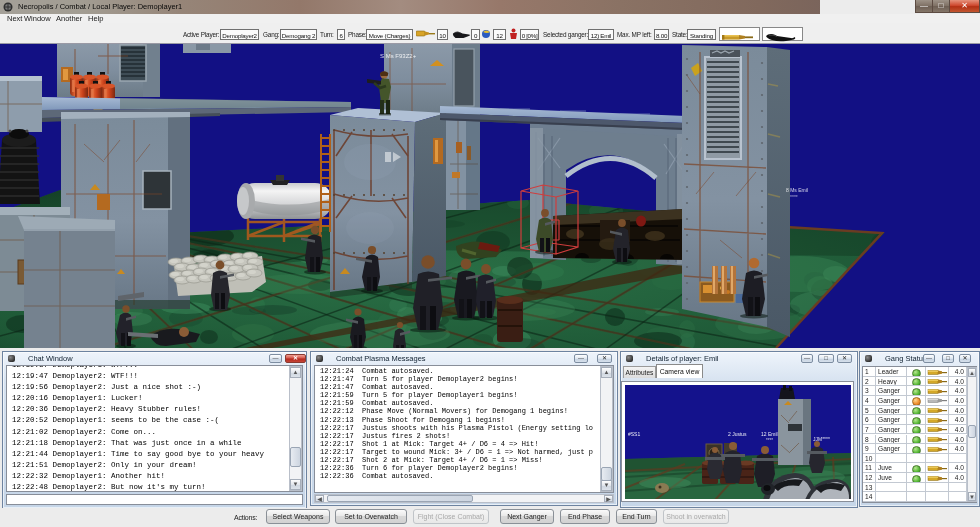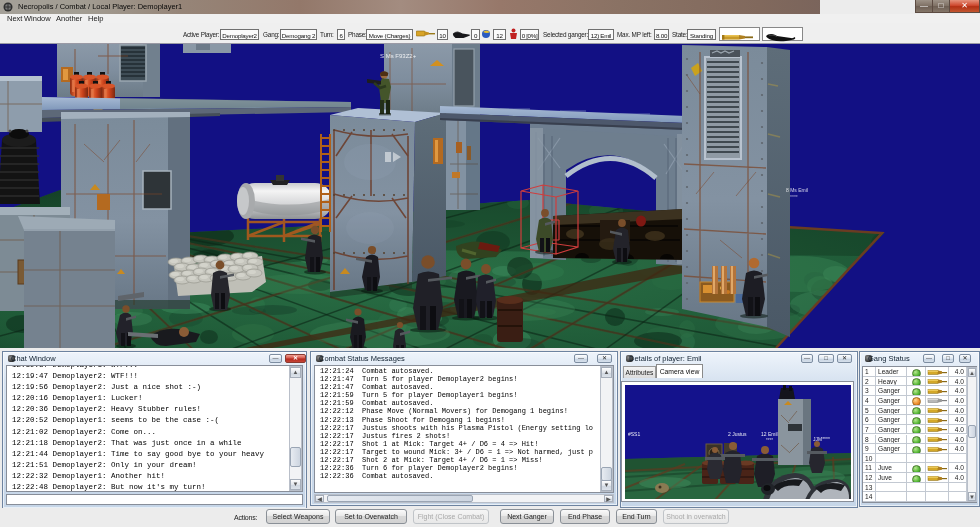--- a/index.html
+++ b/index.html
@@ -22,21 +22,21 @@
   
   #toolbar{left:0;top:23px;width:980px;height:21px;background:#efefef;border-bottom:1px solid #9a9aa5;box-sizing:border-box;}
   .tlab{position:absolute;top:8px;font-size:6.4px;color:#1a1a1a;white-space:nowrap;letter-spacing:-0.2px;}
   .tbox{position:absolute;top:6px;height:11px;border:1px solid #707070;background:#fbfbfb;
     font-size:6.2px;color:#111;text-align:center;line-height:11px;white-space:nowrap;overflow:hidden;letter-spacing:-0.2px;box-sizing:border-box;}
   .tib{position:absolute;top:4px;height:12px;border:1px solid #888;background:#fff;}
   
   .win{position:absolute;border:1px solid #6d83a0;background:linear-gradient(#eef4fb,#d6e2f0 20%,#c6d6e8);box-shadow:inset 0 0 0 1px rgba(255,255,255,.6);}
   .wtitle{position:absolute;left:4px;top:2px;font-size:7.5px;color:#102030;white-space:nowrap;}
   .wicon{position:absolute;left:5px;top:3px;width:7px;height:7px;background:radial-gradient(circle at 35% 35%,#8a8a8a,#333 70%);border-radius:2px;}
-  .wtitle{left:8px;}
+  .wtitle{left:25px;}
   .mbtn{position:absolute;top:2px;height:9px;border:1px solid #7d8da1;border-radius:2px;
     background:linear-gradient(#ffffff,#dde6f0 50%,#c6d2e0 52%,#d6e0ec);box-sizing:border-box;}
   .mbtn i{display:block;font-style:normal;font-size:6px;line-height:7px;text-align:center;color:#222;}
   .mclose-red{background:linear-gradient(#f0a092,#d4564a 45%,#b5281c 55%,#c54638);border-color:#8a3a30;}
   .mclose-red i{color:#fff;font-weight:bold;}
   .sunken{position:absolute;background:#fff;border:1px solid #888e99;box-sizing:border-box;}
   .mono{font-family:"Liberation Mono",monospace;color:#000;white-space:pre;}
   
   .sb{position:absolute;background:#f2f3f5;border:1px solid #b9bfc9;box-sizing:border-box;}
   .sbarr{position:absolute;background:linear-gradient(#fdfdfd,#e2e6ec 50%,#cfd6df 52%,#dce2ea);border:1px solid #a6aeba;box-sizing:border-box;
@@ -818,21 +818,21 @@
           <div class="sb" style="right:0;top:0;width:13px;height:125px;">
             <div class="sbarr" style="left:0;top:0;width:11px;height:11px;">▲</div>
             <div class="sbarr" style="left:0;bottom:0;width:11px;height:11px;">▼</div>
             <div class="sbthumb" style="left:0;top:80px;width:11px;height:20px;"></div>
           </div>
         </div>
         <div class="sunken" style="left:3px;top:142px;width:297px;height:11px;"></div>
       </div>
       <div class="win" style="left:310px;top:351px;width:306px;height:153px;">
         <div class="wicon"></div>
-        <div class="wtitle">Combat Status Messages</div>
+        <div class="wtitle">Combat Plasma Messages</div>
         <div class="mbtn" style="left:263px;width:14px;">
           <i>—</i>
         </div>
         <div class="mbtn" style="left:286px;width:15px;">
           <i>✕</i>
         </div>
         <div class="sunken" style="left:3px;top:13px;width:300px;height:128px;overflow:hidden;">
           <div class="mono" style="position:absolute;left:5px;top:1px;font-size:7px;line-height:8.1px;">12:21:24  Combat autosaved.
 12:21:47  Turn 5 for player Demoplayer2 begins!
 12:21:47  Combat autosaved.

